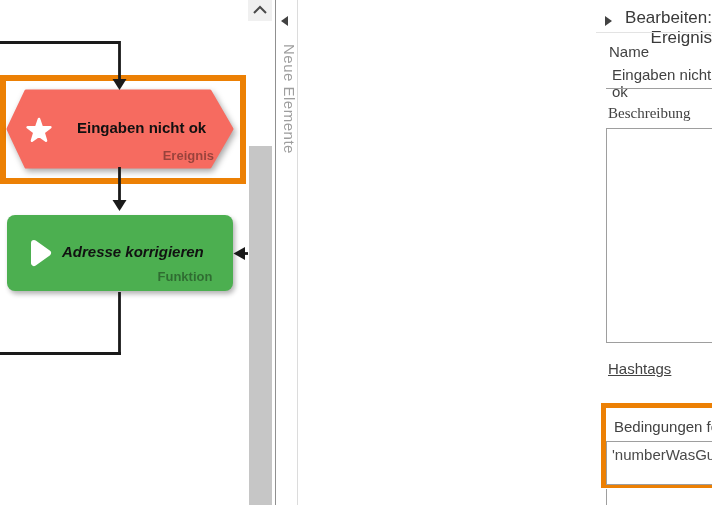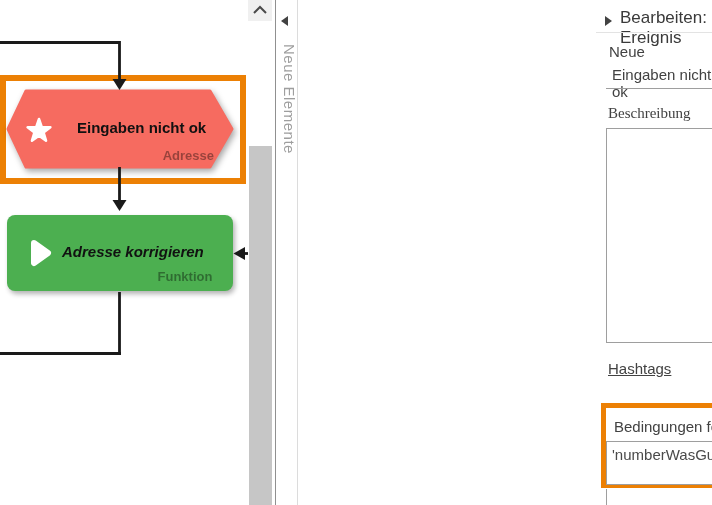--- a/index.html
+++ b/index.html
@@ -30,21 +30,21 @@
                  font-size:15px; color:#9E9E9E; letter-spacing:0.5px; text-align:left; }
   .strip-divider-b { position:absolute; left:297px; top:0; width:1px; height:505px; background:#DCDCDC; }
 
   
   .tri-left  { width:0; height:0; border-top:5px solid transparent; border-bottom:5px solid transparent; border-right:7px solid #424242; }
   .tri-right { width:0; height:0; border-top:5px solid transparent; border-bottom:5px solid transparent; border-left:7px solid #424242; }
 
   
   .panel { position:absolute; left:298px; top:0; width:414px; height:505px; background:#fff; }
   .panel-header { position:absolute; left:298px; top:0; width:414px; height:32px; }
-  .panel-title { position:absolute; left:322px; top:8px; font-size:17px; color:#3A3A3A; }
+  .panel-title { position:absolute; left:308px; top:8px; font-size:17px; color:#3A3A3A;text-align:right; }
   .panel-header-rule { position:absolute; left:298px; top:32px; width:414px; height:1px; background:#E3E3E3; }
 
   .fld-label { position:absolute; font-size:15px; color:#424242; }
   .name-value { position:absolute; left:314px; top:66px; font-size:15px; color:#424242; }
   .name-underline { position:absolute; left:308px; top:88px; width:320px; height:1px; background:#9E9E9E; }
 
   .desc-box { position:absolute; left:308px; top:128px; width:376px; height:215px; border:1px solid #9E9E9E; background:#fff; }
 
   .cond-hl { position:absolute; left:303px; top:403px; width:384px; height:85px; border:5px solid #EC8004; background:#fff; }
   .cond-label { position:absolute; left:8px; top:10px; font-size:15px; color:#424242; }
@@ -63,21 +63,21 @@
 
     <div class="hexa-wrap">
       <svg width="244" height="95" viewBox="0 0 244 95">
         <polygon points="8,46 26,8 210,8 232,46 210,84 26,84" fill="#F66B60" stroke="#F66B60" stroke-width="3" stroke-linejoin="round"></polygon>
         <g transform="translate(39,48)">
           <path d="M0,-12 L2.82,-3.88 L11.41,-3.71 L4.56,1.48 L7.05,9.71 L0,4.8 L-7.05,9.71 L-4.56,1.48 L-11.41,-3.71 L-2.82,-3.88 Z" fill="#fff" stroke="#fff" stroke-width="2.5" stroke-linejoin="round"></path>
         </g>
       </svg>
     </div>
     <div class="node-label" style="left:77px; top:119px; width:124px; text-align:center;">Eingaben nicht ok</div>
-    <div class="node-tag" style="left:130px; top:148px; width:84px; text-align:right;">Adresse</div>
+    <div class="node-tag" style="left:130px; top:148px; width:84px; text-align:right;">Ereignis</div>
 
     <div class="node-green">
       <svg width="30" height="32" viewBox="0 0 30 32" style="position:absolute; left:18px; top:22px;">
         <path d="M9,6 L23,16 L9,26 Z" fill="#fff" stroke="#fff" stroke-width="6" stroke-linejoin="round"></path>
       </svg>
     </div>
     <div class="node-label" style="left:62px; top:243px; width:158px; font-style:italic;">Adresse korrigieren</div>
     <div class="node-tag" style="left:143px; top:269px; width:84px; text-align:center;">Funktion</div>
 
     <svg class="conn" viewBox="0 0 260 505">
@@ -111,21 +111,21 @@
   <div class="strip-divider-b"></div>
 
   <div class="panel">
 
     <div class="panel-header">
       <div class="tri-right" style="position:absolute; left:9px; top:16px;"></div>
     </div>
     <div class="panel-title">Bearbeiten: Ereignis</div>
     <div class="panel-header-rule"></div>
 
-    <div class="fld-label" style="left:311px; top:43px;">Neue</div>
+    <div class="fld-label" style="left:311px; top:43px;">Name</div>
     <div class="name-value">Eingaben nicht ok</div>
     <div class="name-underline"></div>
 
     <div class="fld-label" style="left:310px; top:105px;font-family:Liberation Serif, serif;">Beschreibung</div>
     <div class="desc-box"></div>
 
     <div class="fld-label" style="left:310px; top:360px;text-decoration:underline;">Hashtags</div>
 
     <div class="cond-hl">
       <div class="cond-label">Bedingungen festlegen</div>

